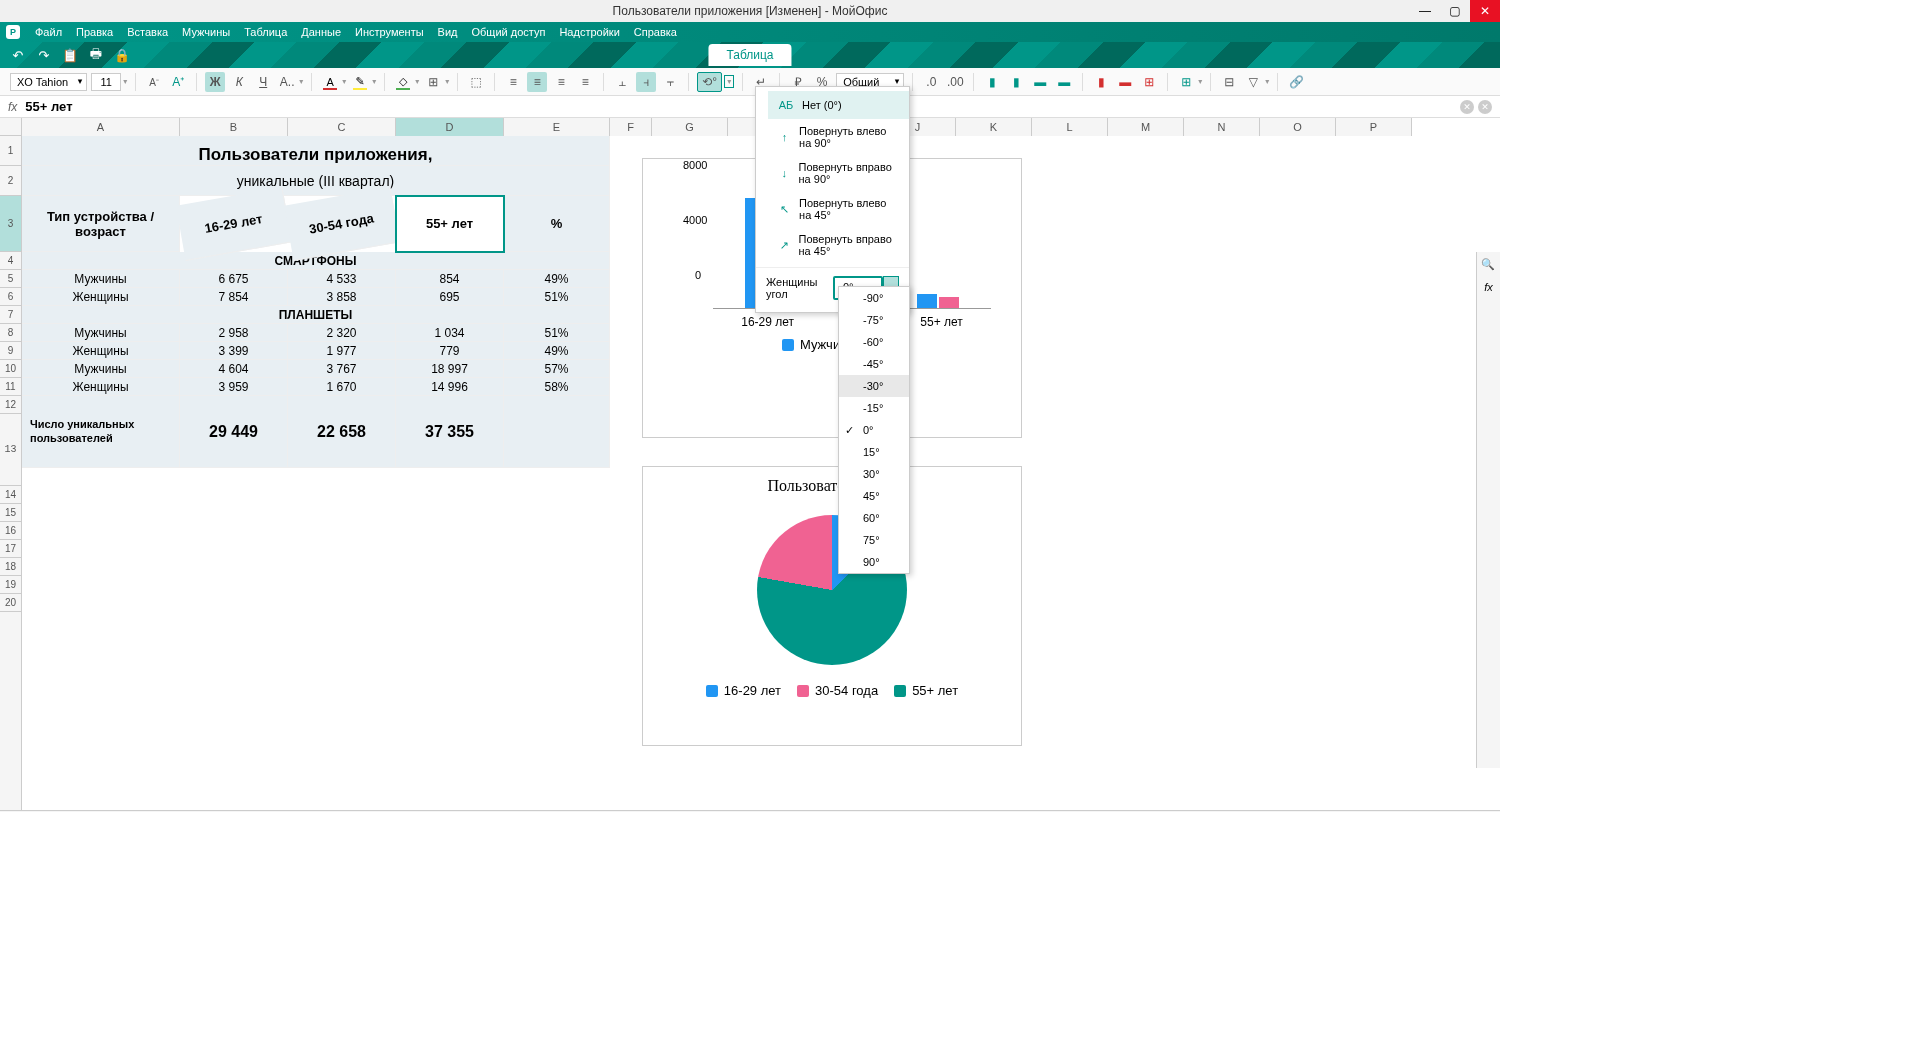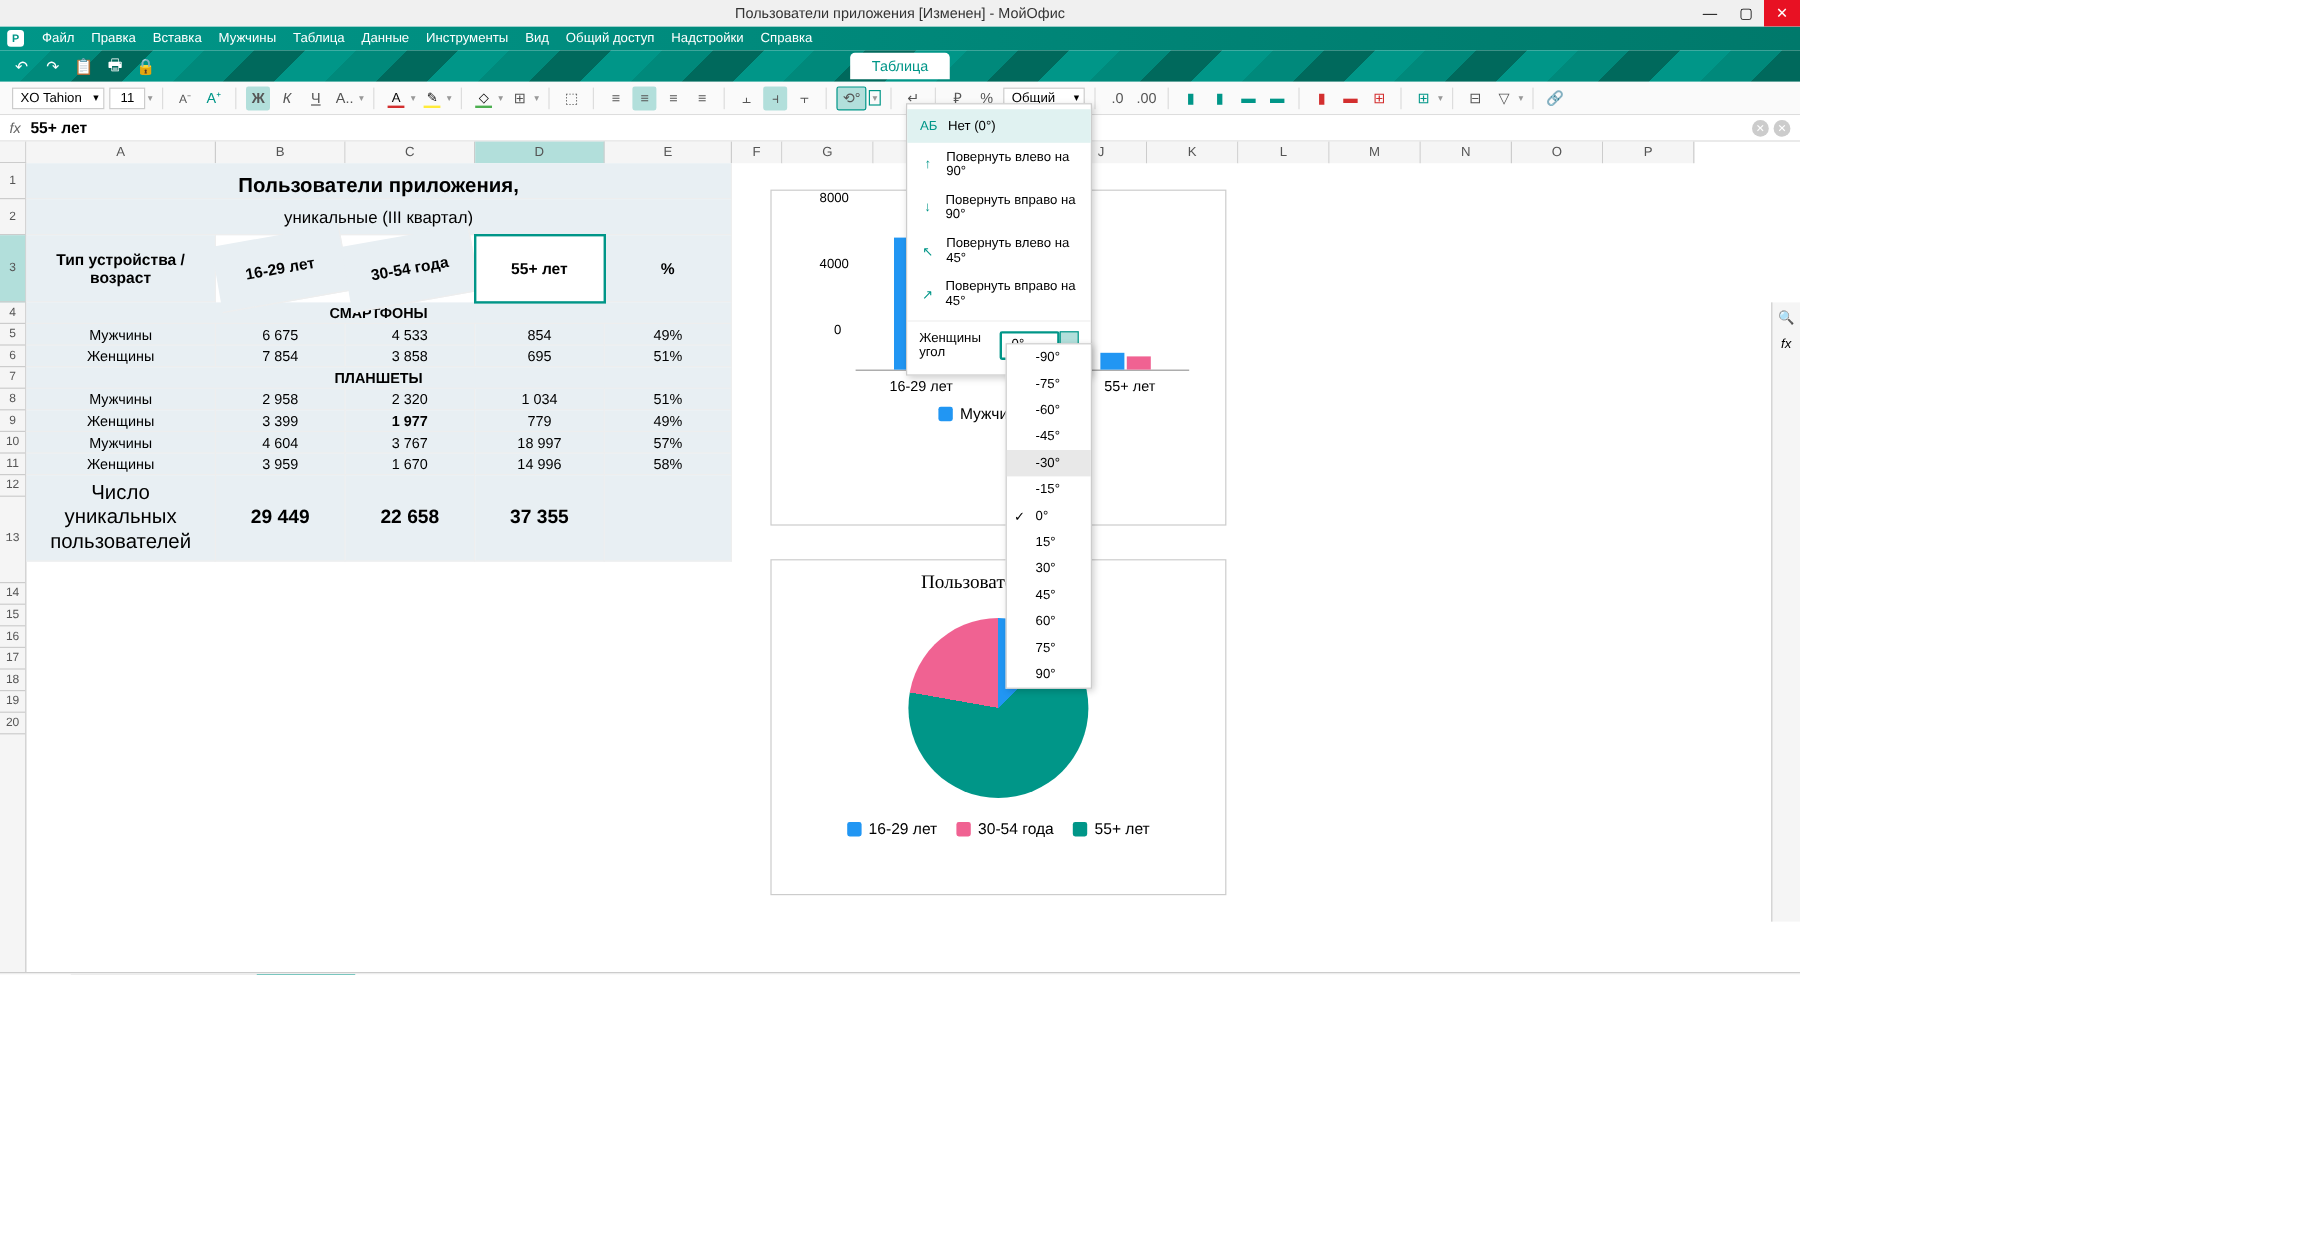--- a/index.html
+++ b/index.html
@@ -60,26 +60,26 @@
 .cell { border-right: 1px solid #eee; border-bottom: 1px solid #eee; display: flex; align-items: center; justify-content: center; font-size: 12px; }
 .cell.selected { outline: 2px solid #009688; outline-offset: -1px; background: #fff; z-index: 5; position: relative; }
 
 .data-block { background: #e8eff3; }
 .title-cell { font-weight: bold; font-size: 17px; text-align: center; }
 .subtitle-cell { font-size: 14px; text-align: center; }
 .header-cell { font-weight: bold; font-size: 13px; text-align: center; }
 .rotated { transform: rotate(-10deg); }
 .section-header { font-weight: bold; font-size: 12px; }
 .data-cell { font-size: 12px; }
-.total-label { font-weight: normal; font-size: 17px; text-align: center; }
+.total-label { font-weight: bold; font-size: 11px; text-align: left; }
 .total-val { font-weight: bold; font-size: 16px; }
 
 
 .rotation-popup { position: absolute; top: 86px; left: 755px; width: 155px; background: #fff; border: 1px solid #ccc; box-shadow: 2px 2px 6px rgba(0,0,0,0.2); z-index: 100; padding: 4px 0; }
-.rot-item { display: flex; align-items: center; padding: 6px 10px; font-size: 11px; cursor: pointer; gap: 8px; }
+.rot-item { display: flex; align-items: center; padding: 6px 10px; font-size: 11px; cursor: pointer; gap: 8px; margin-left: 12px; }
 .rot-item.active { background: #e0f2f1; }
 .rot-icon { width: 16px; height: 16px; display: flex; align-items: center; justify-content: center; font-size: 11px; color: #009688; }
 .rot-angle-row { display: flex; align-items: center; padding: 8px 10px; gap: 8px; border-top: 1px solid #eee; margin-top: 4px; }
 .angle-input { border: 2px solid #009688; padding: 3px 20px 3px 8px; font-size: 11px; width: 50px; position: relative; border-radius: 2px; }
 .angle-dropdown { width: 16px; height: 24px; background: #b2dfdb; border: 1px solid #009688; display: flex; align-items: center; justify-content: center; font-size: 8px; }
 
 
 .angle-list { position: absolute; top: 286px; left: 838px; width: 72px; background: #fff; border: 1px solid #ccc; box-shadow: 2px 2px 6px rgba(0,0,0,0.2); z-index: 101; }
 .angle-opt { padding: 5px 10px 5px 24px; font-size: 11px; position: relative; cursor: pointer; }
 .angle-opt.current::before { content: '✓'; position: absolute; left: 6px; }
@@ -319,21 +319,21 @@
         <div style="display: flex; height: 18px;">
           <div class="cell data-block data-cell" style="width: 158px; height: 100%;">Мужчины</div>
           <div class="cell data-block data-cell" style="width: 108px; height: 100%;">2 958</div>
           <div class="cell data-block data-cell" style="width: 108px; height: 100%;">2 320</div>
           <div class="cell data-block data-cell" style="width: 108px; height: 100%;">1 034</div>
           <div class="cell data-block data-cell" style="width: 106px; height: 100%;">51%</div>
         </div>
         <div style="display: flex; height: 18px;">
           <div class="cell data-block data-cell" style="width: 158px; height: 100%;">Женщины</div>
           <div class="cell data-block data-cell" style="width: 108px; height: 100%;">3 399</div>
-          <div class="cell data-block data-cell" style="width: 108px; height: 100%; font-weight: bold;">1 977</div>
+          <div class="cell data-block data-cell" style="width: 108px; height: 100%;">1 977</div>
           <div class="cell data-block data-cell" style="width: 108px; height: 100%;">779</div>
           <div class="cell data-block data-cell" style="width: 106px; height: 100%;">49%</div>
         </div>
         <div style="display: flex; height: 18px;">
           <div class="cell data-block data-cell" style="width: 158px; height: 100%;">Мужчины</div>
           <div class="cell data-block data-cell" style="width: 108px; height: 100%;">4 604</div>
           <div class="cell data-block data-cell" style="width: 108px; height: 100%;">3 767</div>
           <div class="cell data-block data-cell" style="width: 108px; height: 100%;">18 997</div>
           <div class="cell data-block data-cell" style="width: 106px; height: 100%;">57%</div>
         </div>

